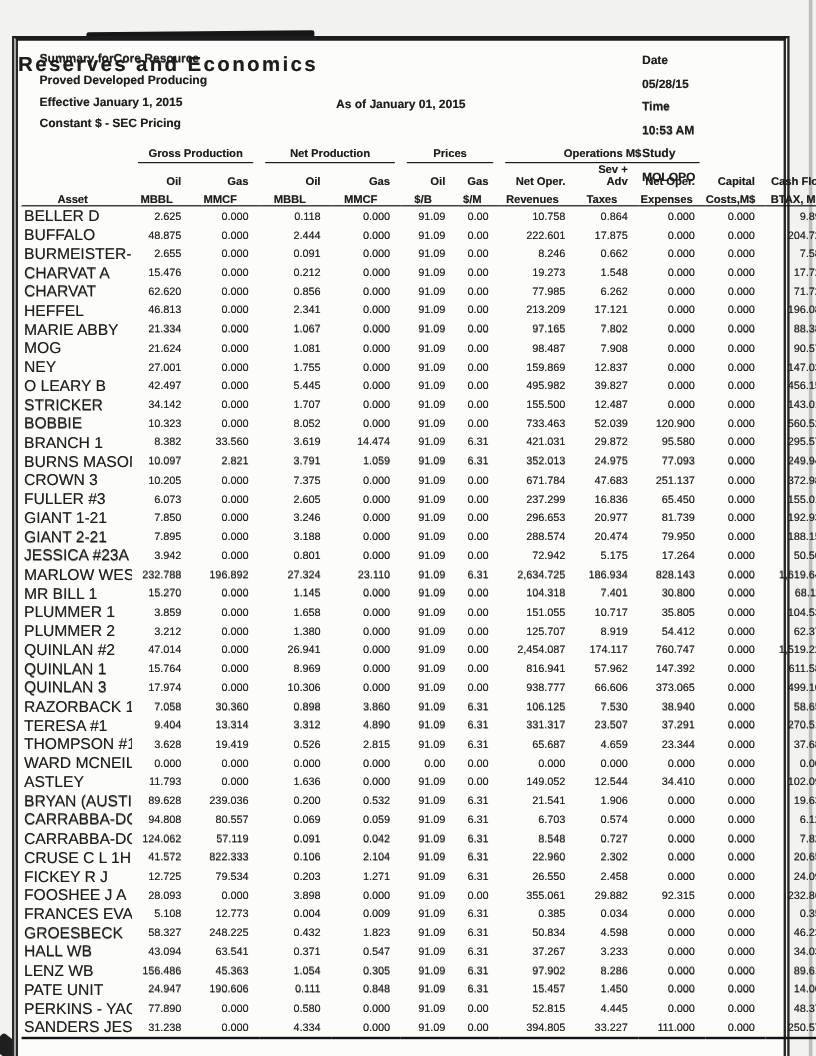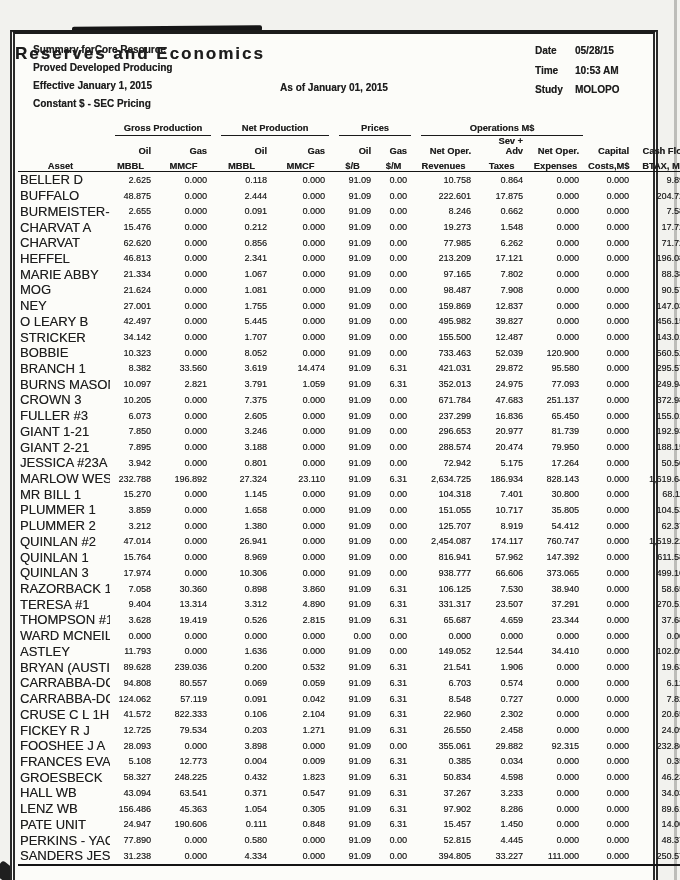--- a/index.html
+++ b/index.html
@@ -12,21 +12,21 @@
     background:#161616;border-radius:2px;transform:rotate(-0.5deg);}
   .scan-edge-right{position:absolute;left:674px;top:0;width:3px;height:880px;background:#bdbdb9;}
   .scan-corner{position:absolute;left:-4px;top:864px;width:18px;height:16px;
     background:#1f1f1f;transform:rotate(38deg);border-radius:3px;}
   .doc-info{position:absolute;left:18px;top:7px;font-size:10px;font-weight:bold;line-height:18px;}
   .title{position:absolute;left:0;top:10px;width:100%;
     font-size:17px;font-weight:bold;letter-spacing:2px;}
   .as-of{position:absolute;left:0;top:48px;width:100%;text-align:center;
     font-size:10px;font-weight:bold;}
   .meta{position:absolute;left:520px;top:7px;font-size:10px;font-weight:bold;line-height:19.5px;}
-  .meta-row{display:flex;}
+  .meta-row{display:flex;flex-direction:column;}
   .meta-label{width:40px;}
   .report-table{position:absolute;left:3px;top:86px;width:630px;
     border-collapse:collapse;table-layout:fixed;}
   col.c1{width:92px}col.c2{width:50px}col.c3{width:56px}col.c4{width:60px}
   col.c5{width:58px}col.c6{width:46px}col.c7{width:36px}col.c8{width:64px}
   col.c9{width:52px}col.c10{width:56px}col.c11{width:50px}col.c12{width:60px}
   th{font-size:9.3px;font-weight:bold;padding:0;vertical-align:bottom;}
   .grp-row th{height:16px;text-align:center;}
   .grp-row .grp{display:block;border-bottom:1.4px solid #1a1a1a;padding-bottom:2px;margin:0 5px;}
   .sub-row th{height:13px;text-align:right;padding-right:9px;}

